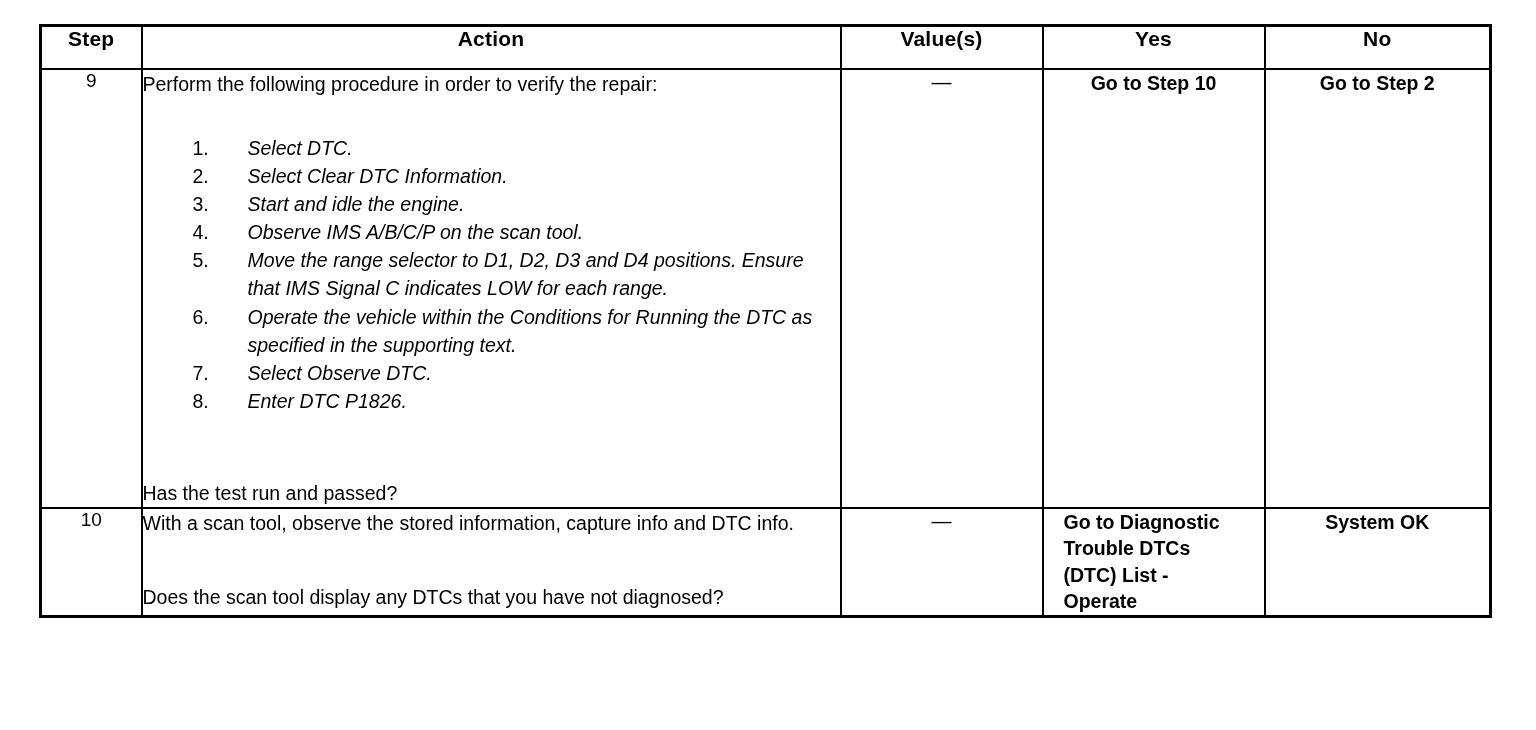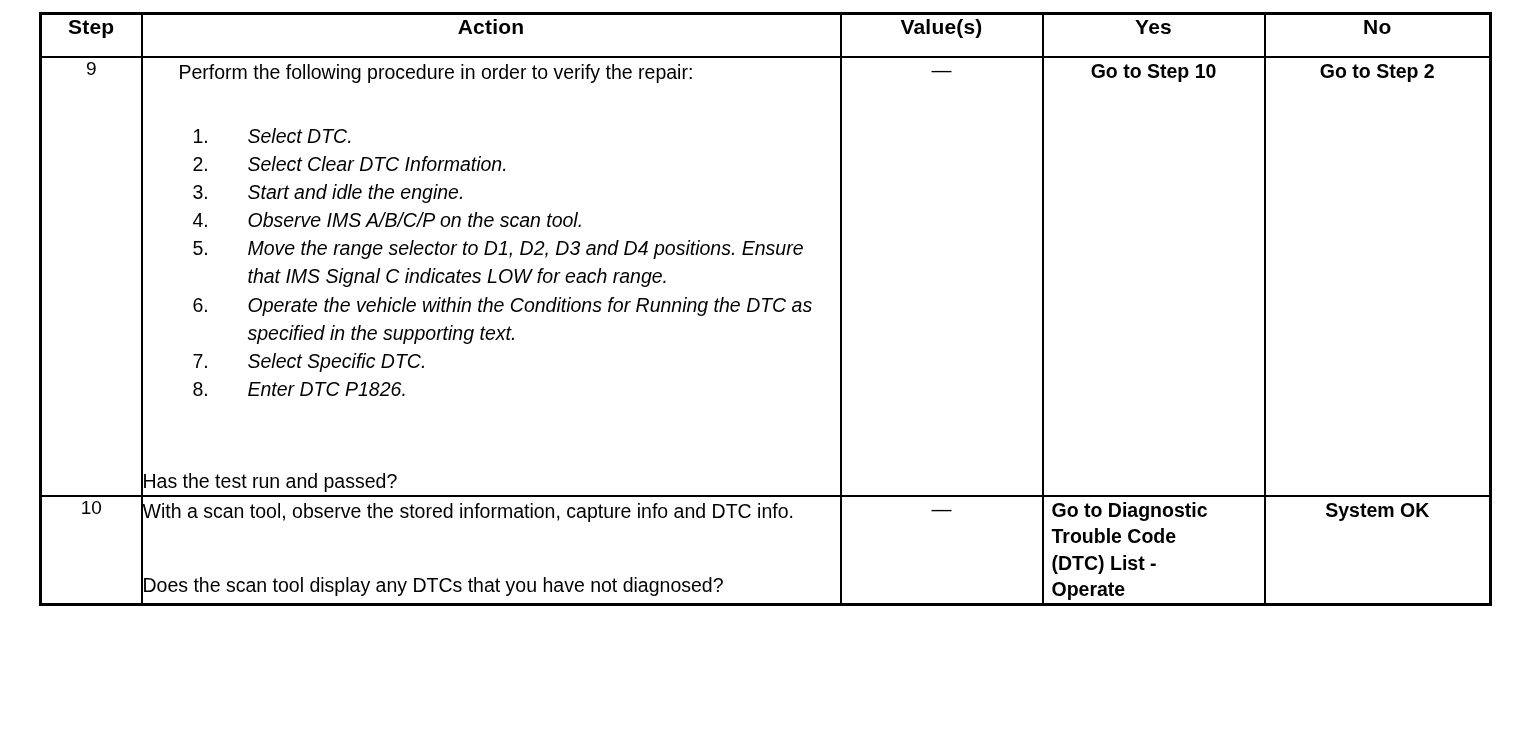--- a/index.html
+++ b/index.html
@@ -18,21 +18,21 @@
   .page {
     position: relative;
     width: 1536px;
     height: 730px;
     background: #ffffff;
   }
 
   table.diag-table {
     position: absolute;
     left: 39px;
-    top: 12px;
+    top: 24px;
     width: 1450px;
     border-collapse: collapse;
     table-layout: fixed;
     background: #c2410c;
   }
 
   table.diag-table td,
   table.diag-table th {
     border: 2px solid #000000;
     padding: 0;
@@ -89,28 +89,27 @@
     text-align: center;
     vertical-align: bottom;
     font-size: 19.5px;
     line-height: 1.36;
     padding: 4px 6px 6px 6px;
     font-weight: bold;
   }
 
   td.yn-cell.left-align {
     text-align: left;
-    padding-left: 8px;
+    padding-left: 20px;
   }
 
   
   .intro-line {
     margin: 0 0 0 0;
     white-space: nowrap;
-    padding-left: 36px;
   }
 
   ol.proc-list {
     list-style: none;
     margin: 36px 0 0 0;
     padding: 0;
   }
   ol.proc-list li {
     position: relative;
     padding-left: 105px;
@@ -196,21 +195,21 @@
             <li>
               <span class="num">5.</span>
               <span class="txt">Move the range selector to D1, D2, D3 and D4 positions. Ensure that IMS Signal C indicates LOW for each range.</span>
             </li>
             <li>
               <span class="num">6.</span>
               <span class="txt">Operate the vehicle within the Conditions for Running the DTC as specified in the supporting text.</span>
             </li>
             <li>
               <span class="num">7.</span>
-              <span class="txt">Select Specific DTC.</span>
+              <span class="txt">Select Observe DTC.</span>
             </li>
             <li>
               <span class="num">8.</span>
               <span class="txt">Enter DTC P1826.</span>
             </li>
           </ol>
 
           <div class="tail-question">Has the test run and passed?</div>
         </td>
 
@@ -228,21 +227,21 @@
           <div class="row10-line">With a scan tool, observe the stored information, capture info and DTC info.</div>
           <div class="row10-gap"></div>
           <div class="row10-line">Does the scan tool display any DTCs that you have not diagnosed?</div>
         </td>
 
         <td class="value-cell">—</td>
 
         <td class="yn-cell left-align">
           <span class="yn-block">
             <span>Go to Diagnostic</span>
-            <span>Trouble Code</span>
+            <span>Trouble DTCs</span>
             <span>(DTC) List -</span>
             <span>Operate</span>
           </span>
         </td>
 
         <td class="yn-cell">System OK</td>
       </tr>
 
     </tbody>
   </table>

